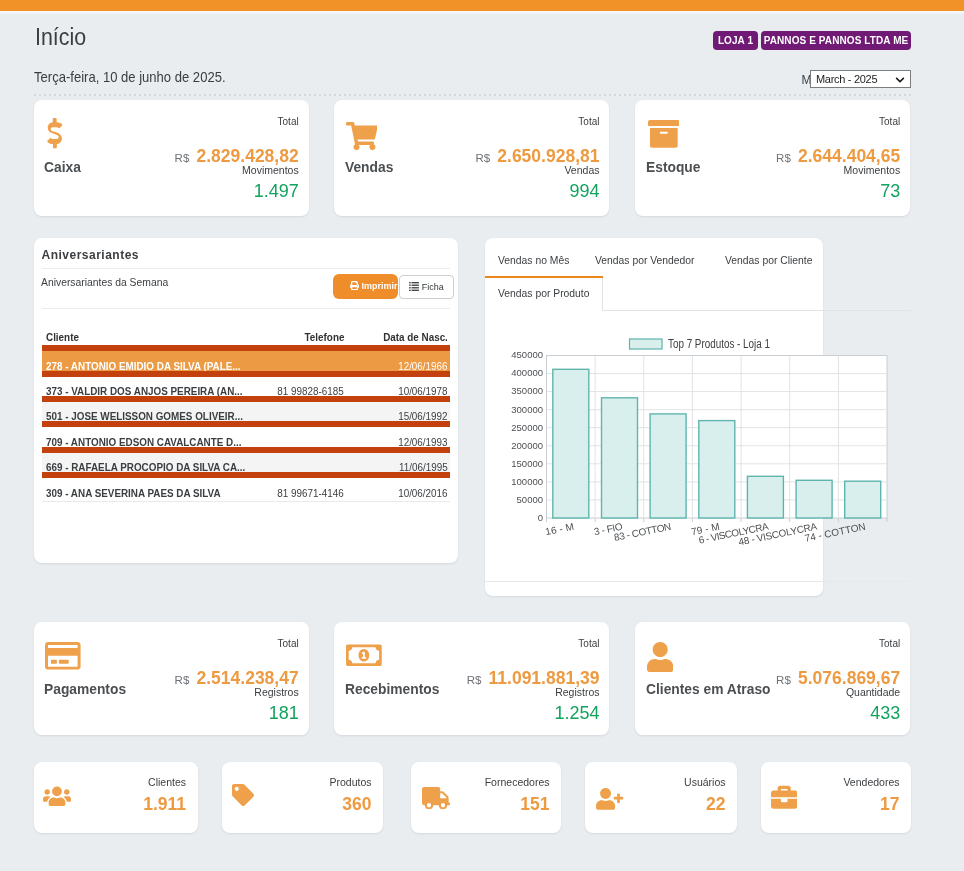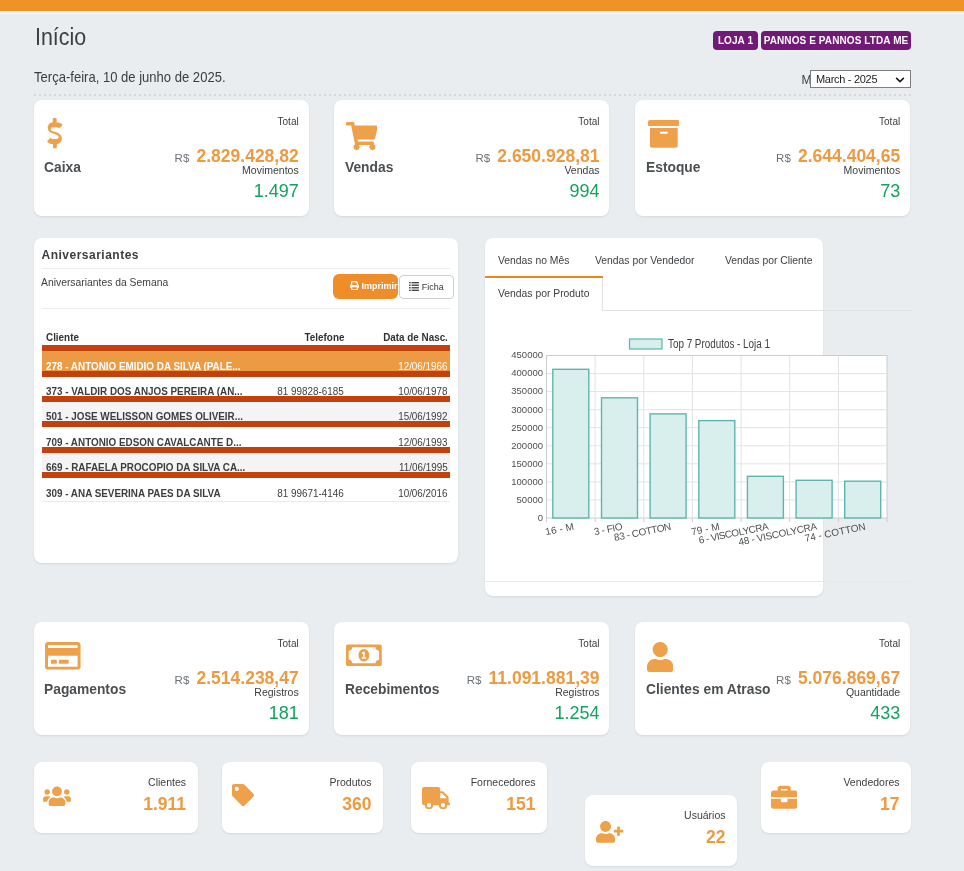--- a/index.html
+++ b/index.html
@@ -291,28 +291,28 @@
   <div class="mlabel">Clientes</div>
   <div class="mnum">1.911</div>
 </div>
 <div class="card mini" style="left:222px; top:762px; width:161px; height:71px;">
   <svg class="micon" style="position:absolute; left:10px; top:21.5px;" width="22" height="22" viewBox="0 0 512 512">
       <path fill="#efa04b" d="M0 252.118V48C0 21.49 21.49 0 48 0h204.118a48 48 0 0 1 33.941 14.059l211.882 211.882c18.745 18.745 18.745 49.137 0 67.882L293.823 497.941c-18.745 18.745-49.137 18.745-67.882 0L14.059 286.059A48 48 0 0 1 0 252.118zM112 64c-26.51 0-48 21.49-48 48s21.49 48 48 48 48-21.49 48-48-21.49-48-48-48z"></path>
     </svg>
   <div class="mlabel">Produtos</div>
   <div class="mnum">360</div>
 </div>
-<div class="card mini" style="left:411px; top:762px; width:136px; height:71px;">
+<div class="card mini" style="left:411px; top:762px; width:150px; height:71px;">
   <svg class="micon" style="position:absolute; left:11px; top:25px;" width="28" height="22.4" viewBox="0 0 640 512">
       <path fill="#efa04b" d="M624 352h-16V243.9c0-12.7-5.1-24.9-14.1-33.9L494 110.1c-9-9-21.2-14.1-33.9-14.1H416V48c0-26.5-21.5-48-48-48H48C21.5 0 0 21.5 0 48v320c0 26.5 21.5 48 48 48h16c0 53 43 96 96 96s96-43 96-96h128c0 53 43 96 96 96s96-43 96-96h48c8.8 0 16-7.2 16-16v-32c0-8.8-7.2-16-16-16zM160 464c-26.5 0-48-21.5-48-48s21.5-48 48-48 48 21.5 48 48-21.5 48-48 48zm320 0c-26.5 0-48-21.5-48-48s21.5-48 48-48 48 21.5 48 48-21.5 48-48 48zm80-208H416V144h44.1l99.9 99.9V256z"></path>
     </svg>
   <div class="mlabel">Fornecedores</div>
   <div class="mnum">151</div>
 </div>
-<div class="card mini" style="left:585px; top:762px; width:152px; height:71px;margin-top:33px;">
+<div class="card mini" style="left:585px; top:762px; width:152px; height:71px;">
   <svg class="micon" style="position:absolute; left:11.3px; top:26px;" width="27.3" height="21.8" viewBox="0 0 640 512">
       <path fill="#efa04b" d="M624 208h-64v-64c0-8.8-7.2-16-16-16h-32c-8.8 0-16 7.2-16 16v64h-64c-8.8 0-16 7.2-16 16v32c0 8.8 7.2 16 16 16h64v64c0 8.8 7.2 16 16 16h32c8.8 0 16-7.2 16-16v-64h64c8.8 0 16-7.2 16-16v-32c0-8.8-7.2-16-16-16zm-400 48c70.7 0 128-57.3 128-128S294.7 0 224 0 96 57.3 96 128s57.3 128 128 128zm89.6 32h-16.7c-22.2 10.2-46.9 16-72.9 16s-50.6-5.8-72.9-16h-16.7C60.2 288 0 348.2 0 422.4V464c0 26.5 21.5 48 48 48h352c26.5 0 48-21.5 48-48v-41.6c0-74.2-60.2-134.4-134.4-134.4z"></path>
     </svg>
   <div class="mlabel">Usuários</div>
   <div class="mnum">22</div>
 </div>
 <div class="card mini" style="left:761px; top:762px; width:150px; height:71px;">
   <svg class="micon" style="position:absolute; left:10px; top:21.6px;" width="26.4" height="26.4" viewBox="0 0 512 512">
       <path fill="#efa04b" d="M320 336c0 8.84-7.16 16-16 16h-96c-8.84 0-16-7.16-16-16v-48H0v144c0 25.6 22.4 48 48 48h416c25.6 0 48-22.4 48-48V288H320v48zm144-208h-80V80c0-25.6-22.4-48-48-48H176c-25.6 0-48 22.4-48 48v48H48c-25.6 0-48 22.4-48 48v80h512v-80c0-25.6-22.4-48-48-48zm-144 0H192V96h128v32z"></path>
     </svg>

